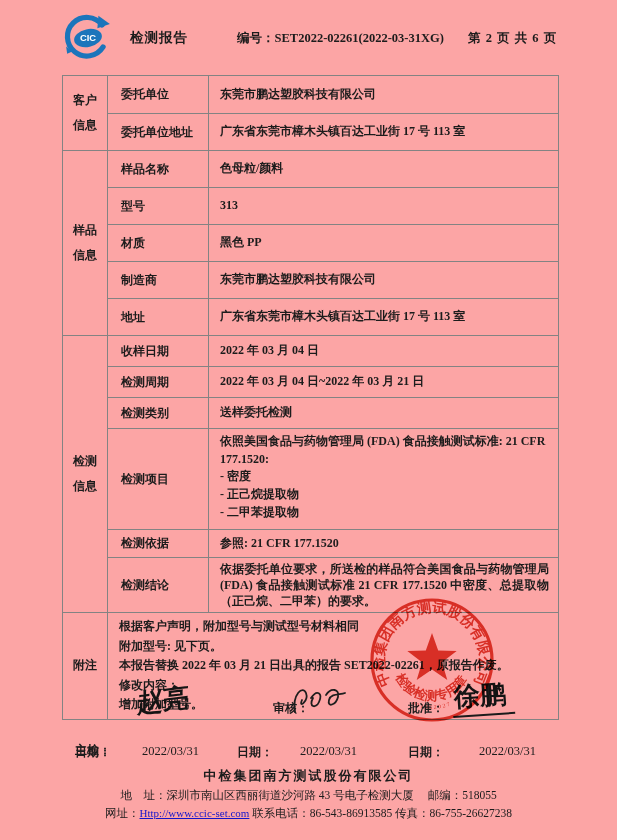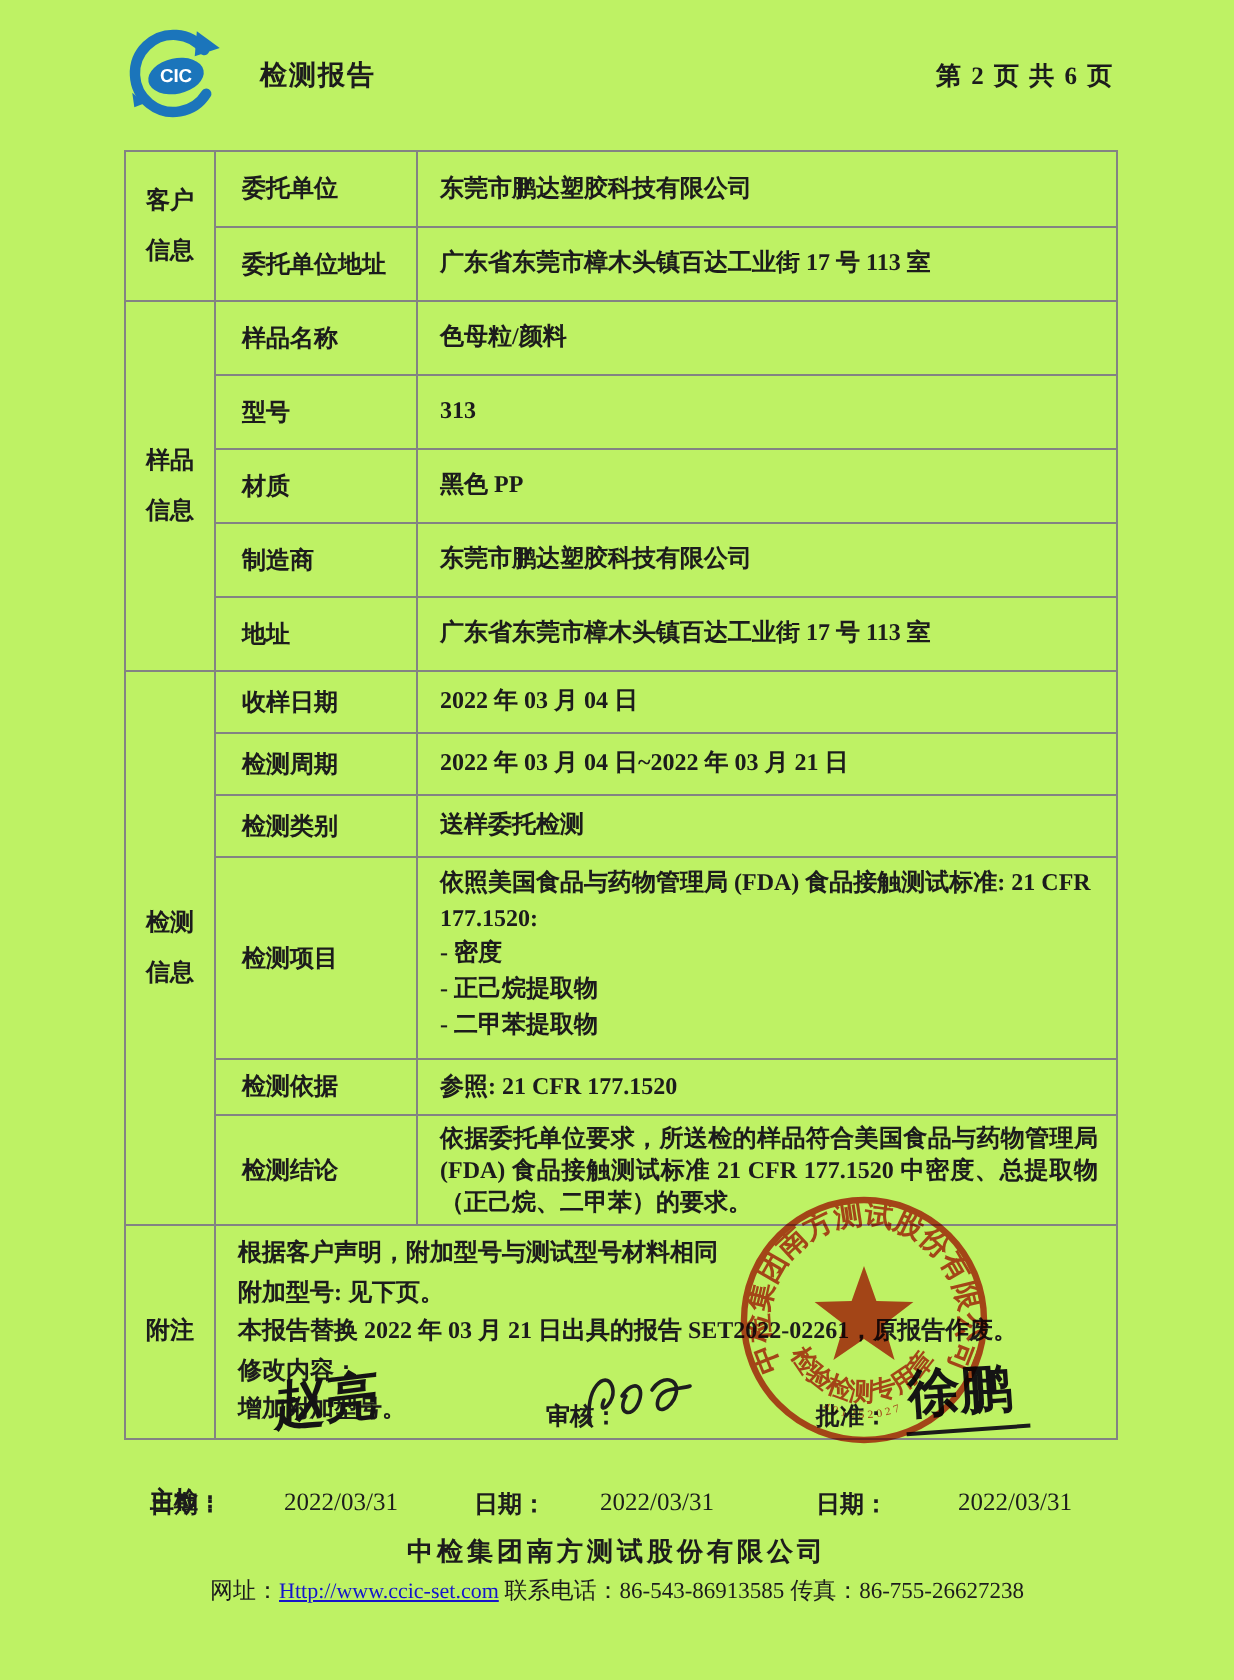--- a/index.html
+++ b/index.html
@@ -1,19 +1,19 @@
 <!DOCTYPE html>
 <html><head>
 <meta charset="utf-8">
 <style>
   html,body{margin:0;padding:0;background:#ffffff;}
   .page{
     position:relative;
     width:617px;height:840px;
-    background:#bef264;
+    background:#fca5a5;
     font-family:"Liberation Serif","DejaVu Serif",serif;
     color:#1c1c1c;
     overflow:hidden;
   }
   
   .logo{position:absolute;left:63px;top:12px;width:50px;height:50px;}
   .hdr-title{position:absolute;left:130px;top:29px;font-size:13.5px;font-weight:bold;letter-spacing:1px;}
   .hdr-no{position:absolute;left:237px;top:30px;font-size:12.5px;font-weight:bold;}
   .hdr-page{position:absolute;left:468px;top:30px;font-size:12.5px;font-weight:bold;letter-spacing:1px;}
   
@@ -56,20 +56,21 @@
 <div class="page">
 
   <svg class="logo" viewBox="0 0 48 48">
     <path d="M 37.5 12.5 A 18.5 18.5 0 1 0 38.5 33.5" fill="none" stroke="#1b75bb" stroke-width="5" stroke-linecap="round"></path>
     <polygon points="34,3.5 45,11.5 33,15.5" fill="#1b75bb"></polygon>
     <polygon points="3,33 9,38 4,40" fill="#1b75bb"></polygon>
     <ellipse cx="24" cy="25" rx="13.5" ry="8.5" transform="rotate(-12 24 25)" fill="#1b75bb"></ellipse>
     <text x="24" y="28" text-anchor="middle" font-size="9" font-weight="bold" fill="#ffffff" font-family="Liberation Sans, sans-serif">CIC</text>
   </svg>
   <div class="hdr-title">检测报告</div>
+  <div class="hdr-no"><span>编号：</span><span>SET2022-02261(2022-03-31XG)</span></div>
   <div class="hdr-page">第 2 页 共 6 页</div>
 
   <table class="report">
     <colgroup>
         <col class="c1">
         <col class="c2">
         <col class="c3">
       </colgroup>
     <tbody>
 
@@ -182,19 +183,22 @@
       <textPath href="#arcBottom" startOffset="0" textLength="88" lengthAdjust="spacingAndGlyphs">检验检测专用章</textPath>
     </text>
     <text font-size="5.5" fill="#d93a2b">
       <textPath href="#arcMicro" startOffset="0" textLength="40" lengthAdjust="spacingAndGlyphs">4 0 1 2 5 2 0 2 7</textPath>
     </text>
   </svg>
 
   <div class="footer">
     <div class="company">中检集团南方测试股份有限公司</div>
     <div class="line">
+      <span>地　址：</span><span>深圳市南山区西丽街道沙河路 43 号电子检测大厦</span><span class="sp"></span><span>邮编：</span><span>518055</span>
+    </div>
+    <div class="line">
       <span>网址：</span><a class="url" href="#">Http://www.ccic-set.com</a>
       <span>联系电话：</span><span>86-543-86913585</span>
       <span>传真：</span><span>86-755-26627238</span>
     </div>
   </div>
 
 </div>
 
 </body></html>

